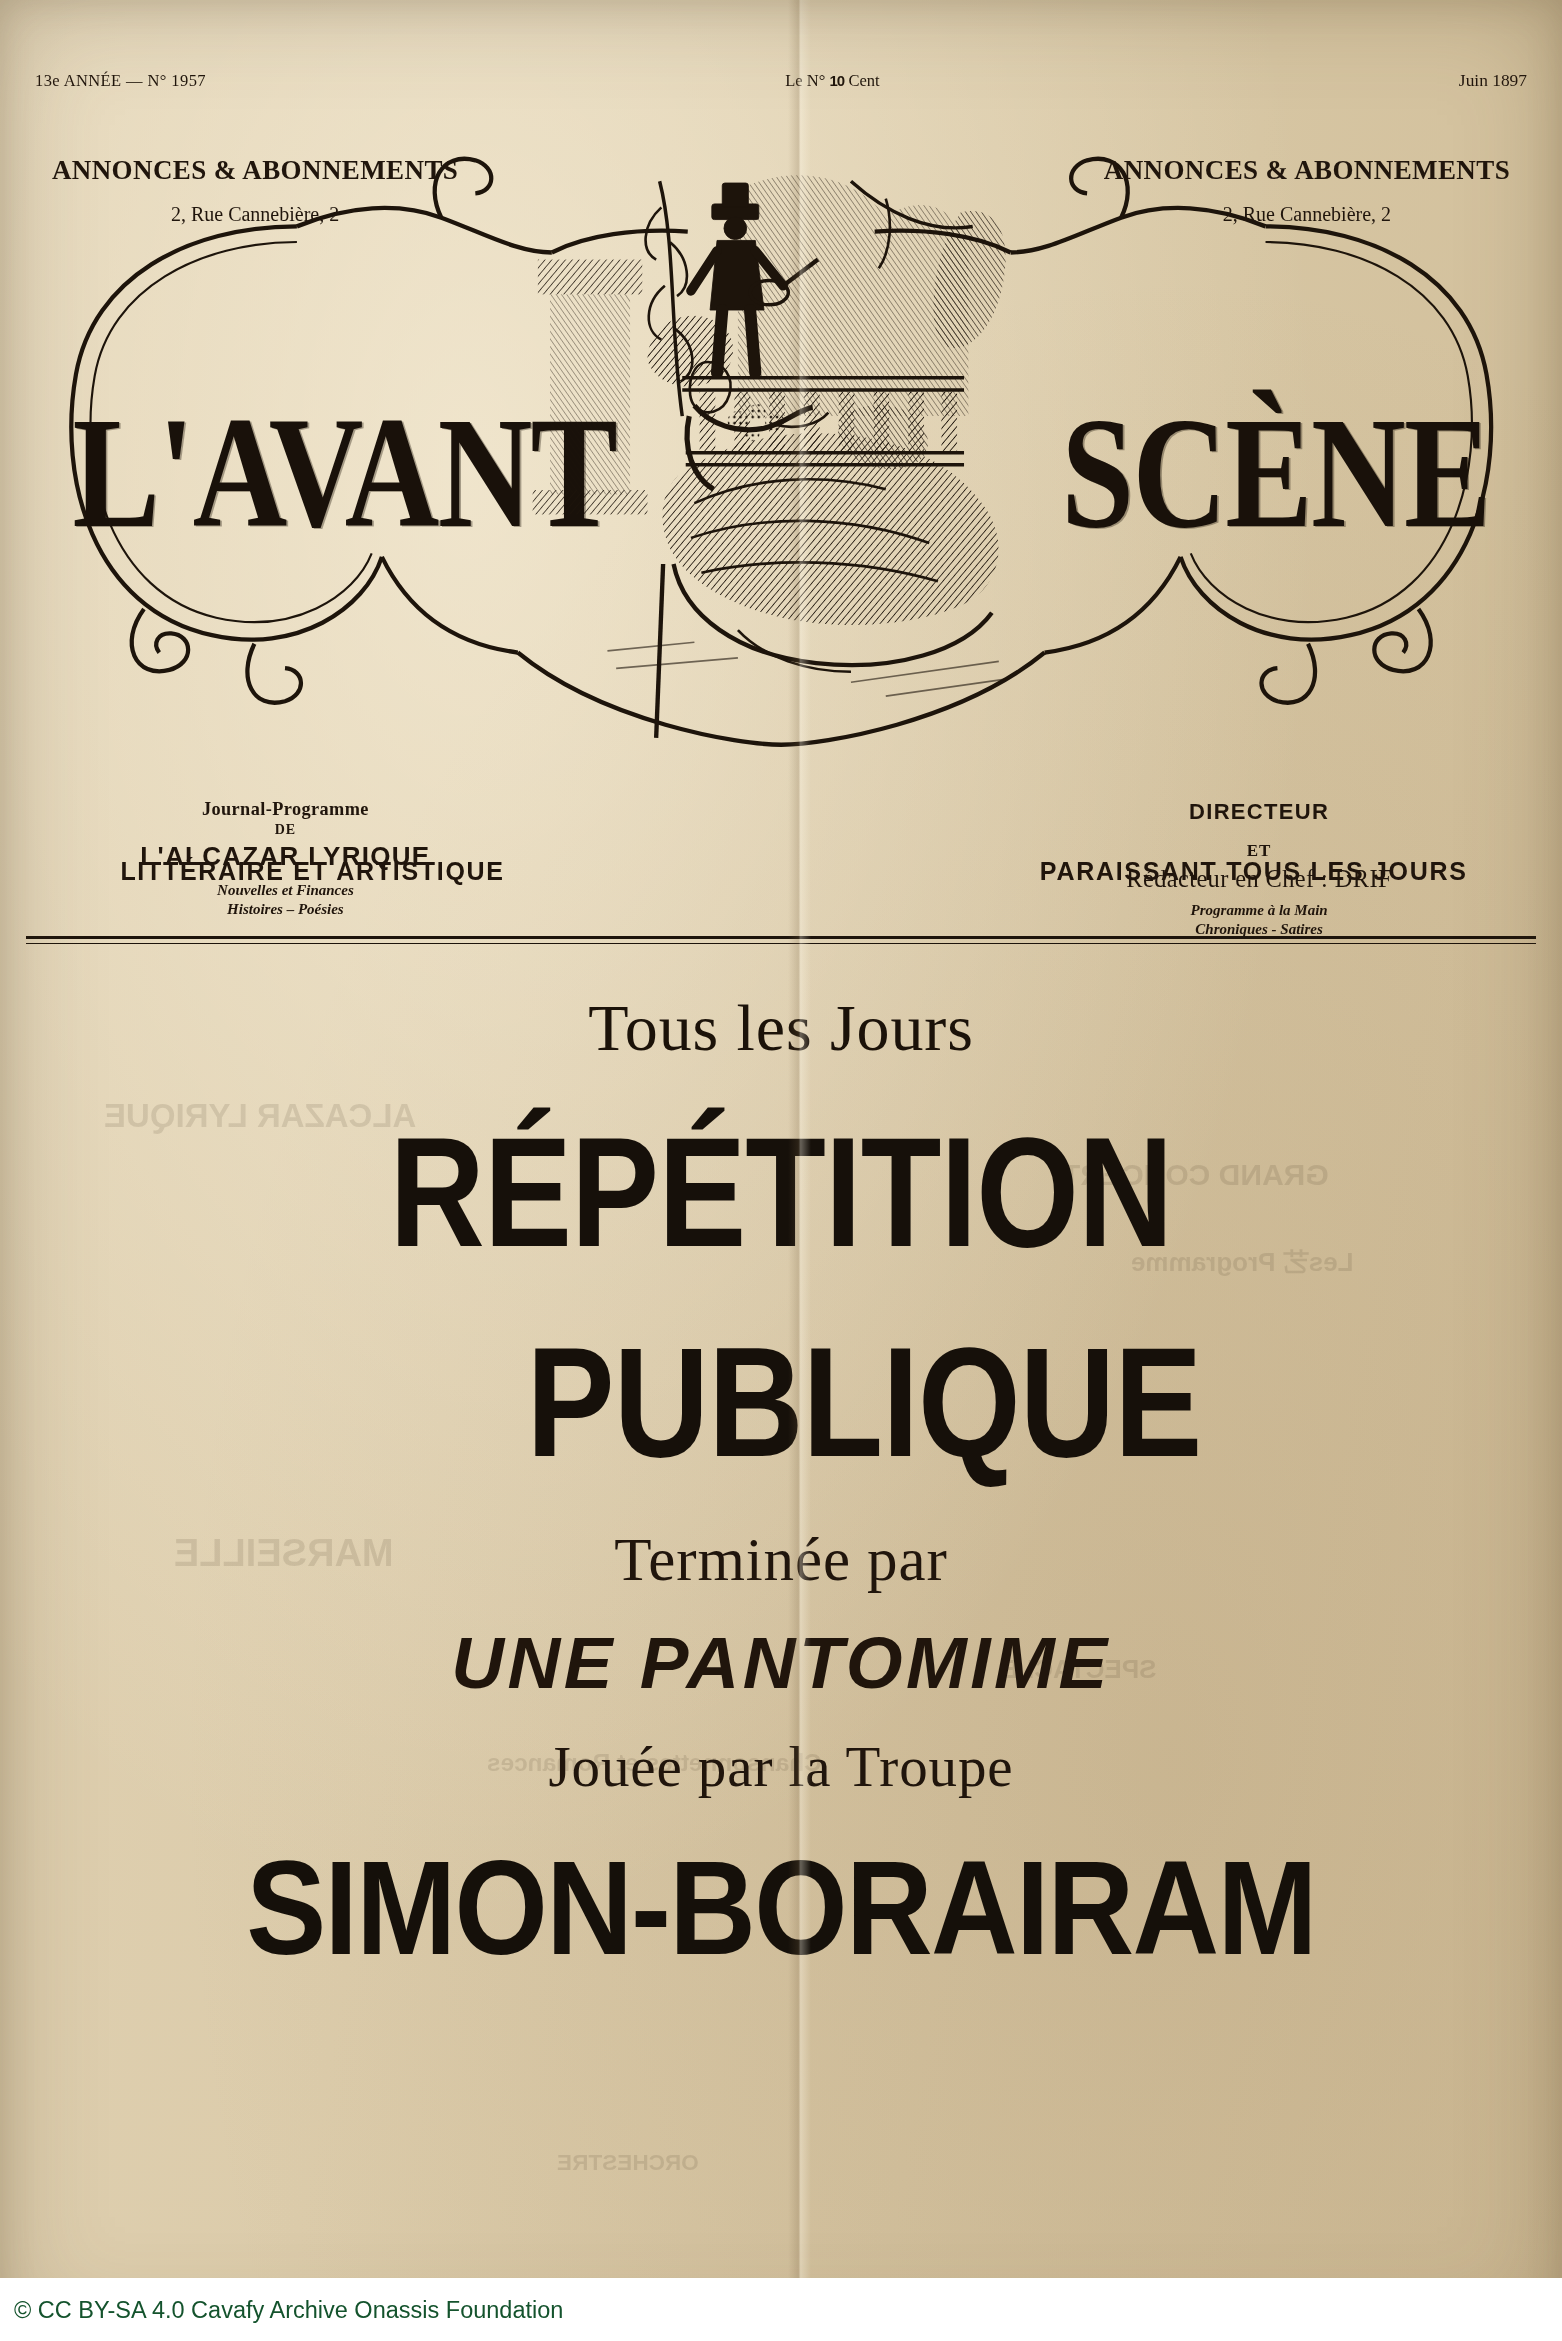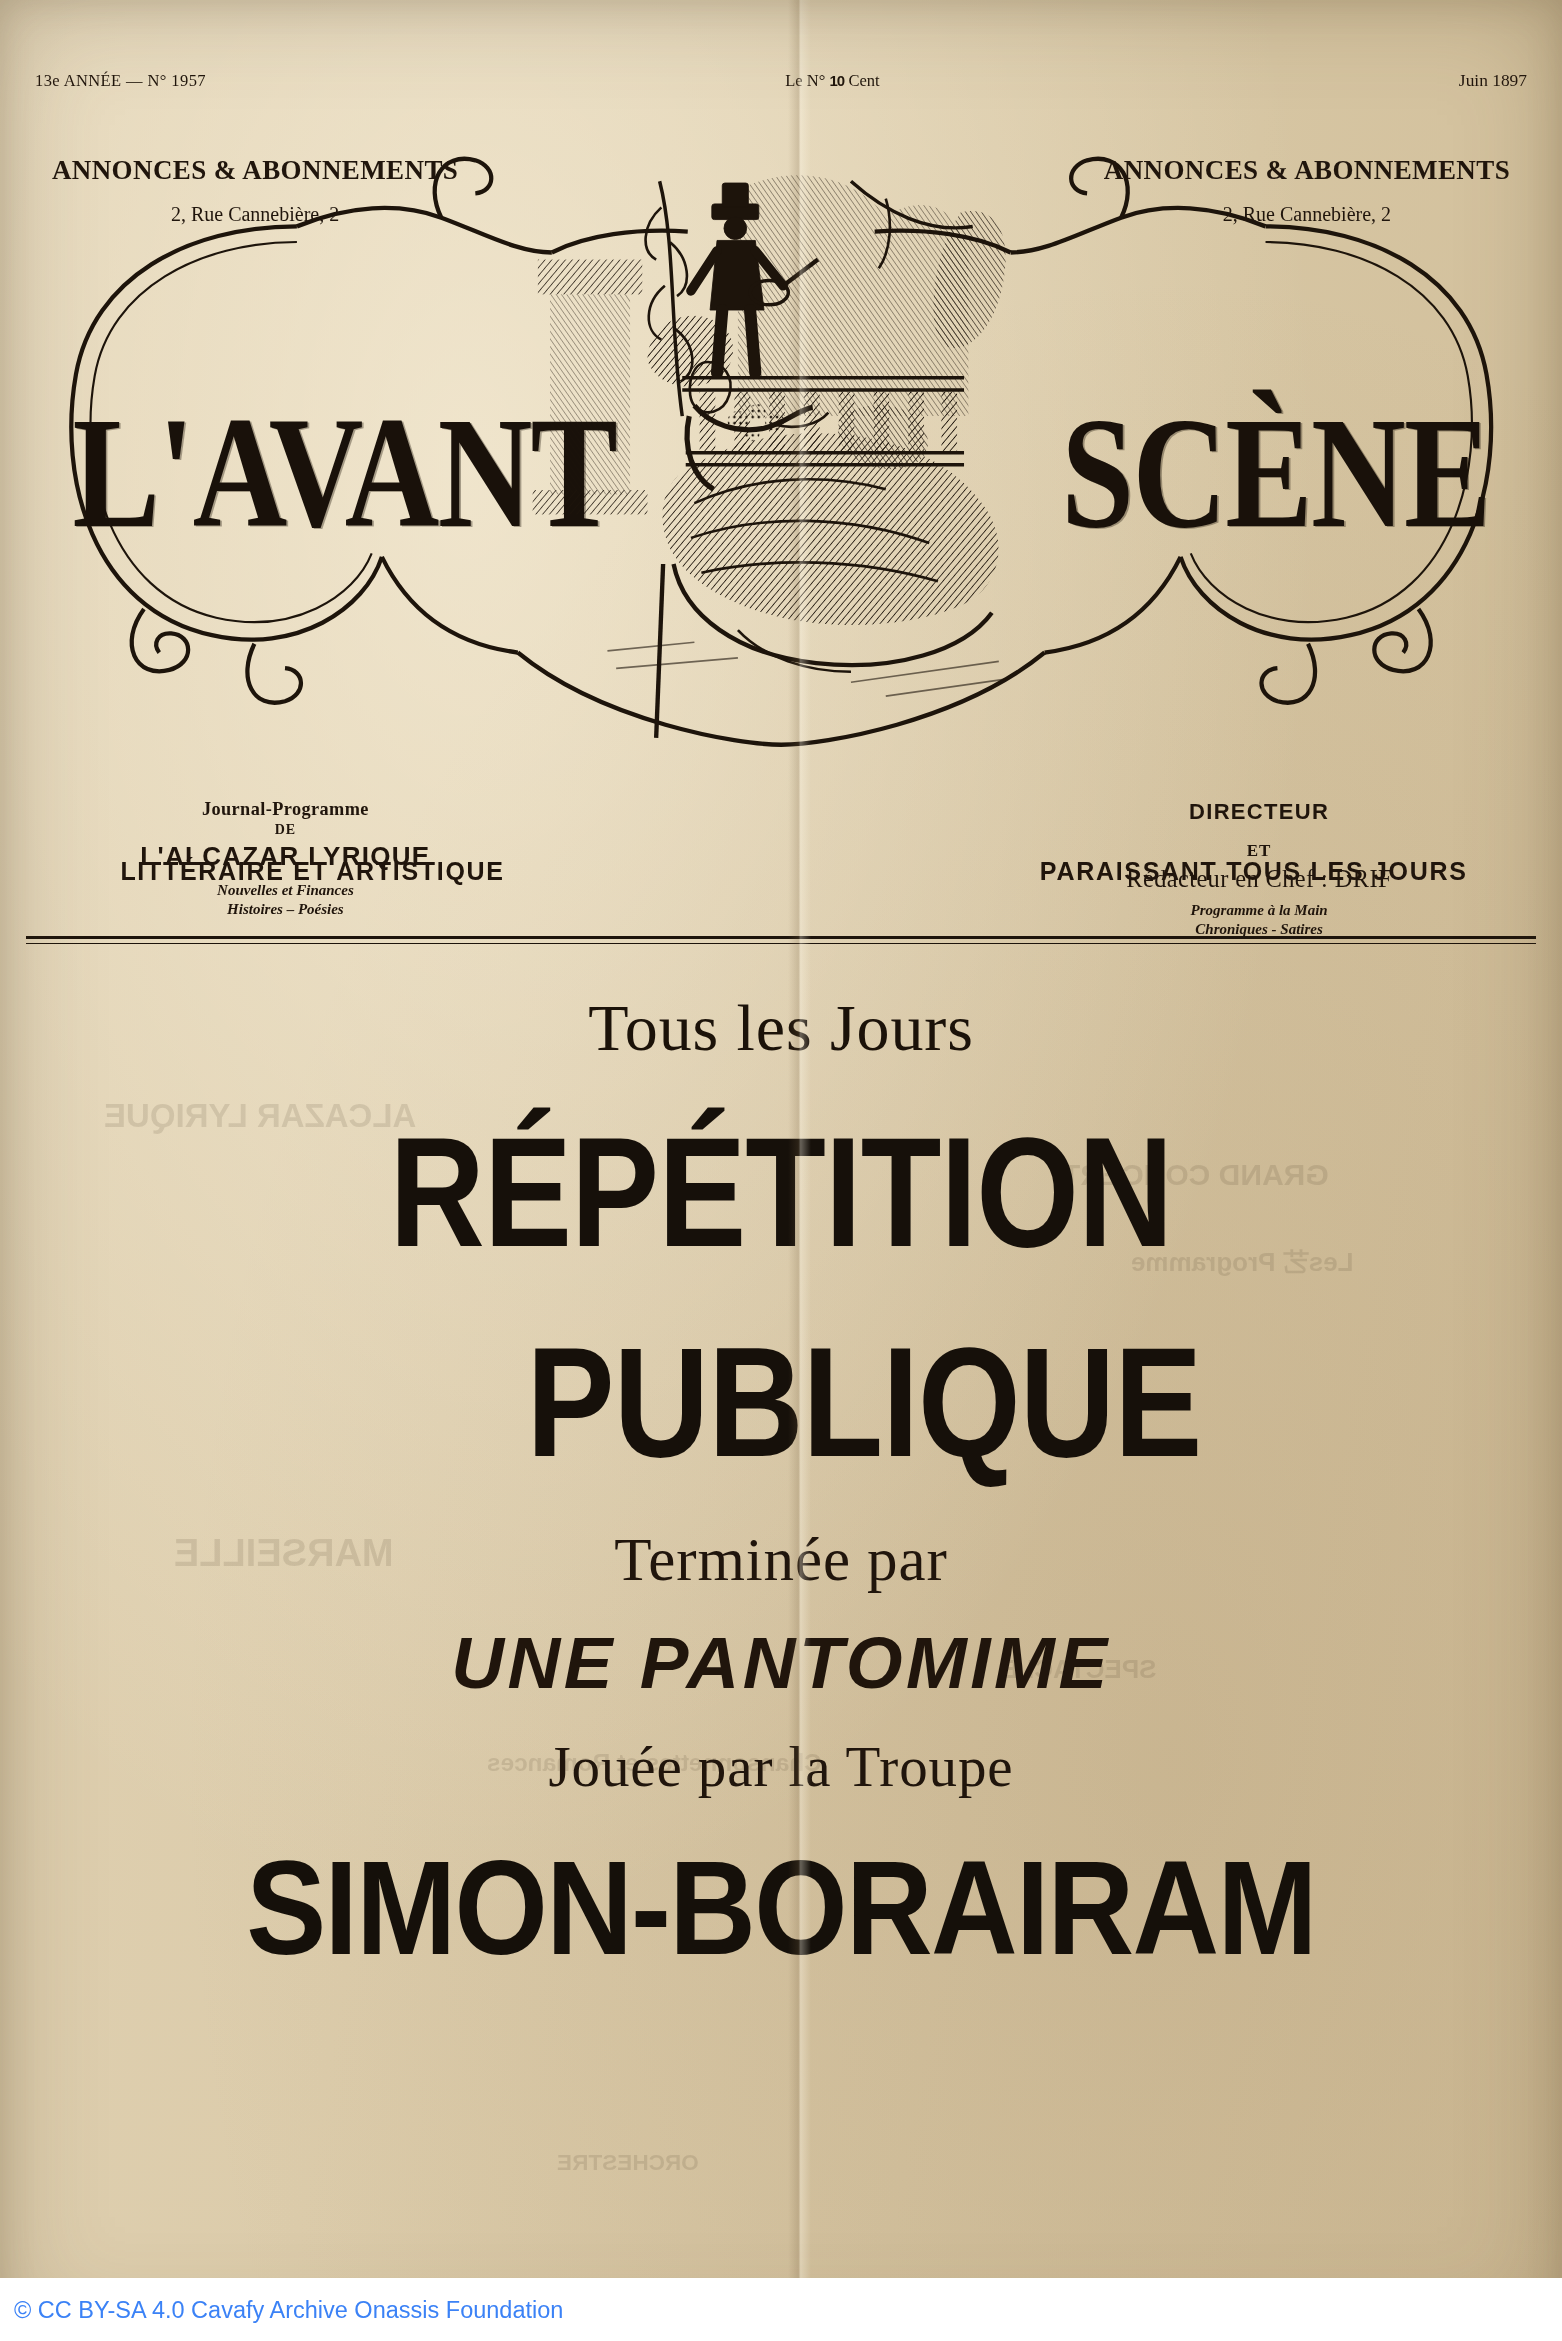--- a/index.html
+++ b/index.html
@@ -291,21 +291,21 @@
     position: absolute;
     left: 0;
     bottom: 0;
     width: 100%;
     height: 64px;
     background: #ffffff;
     display: flex;
     align-items: center;
     font-family: "Liberation Sans", sans-serif;
     font-size: 23.5px;
-    color: #3b82f6;
+    color: #14532d;
     padding-left: 14px;
     box-sizing: border-box;
   }
 </style>
 </head>
 <body>
 
 <div class="page">
   <div class="paper-tex"></div>
 

